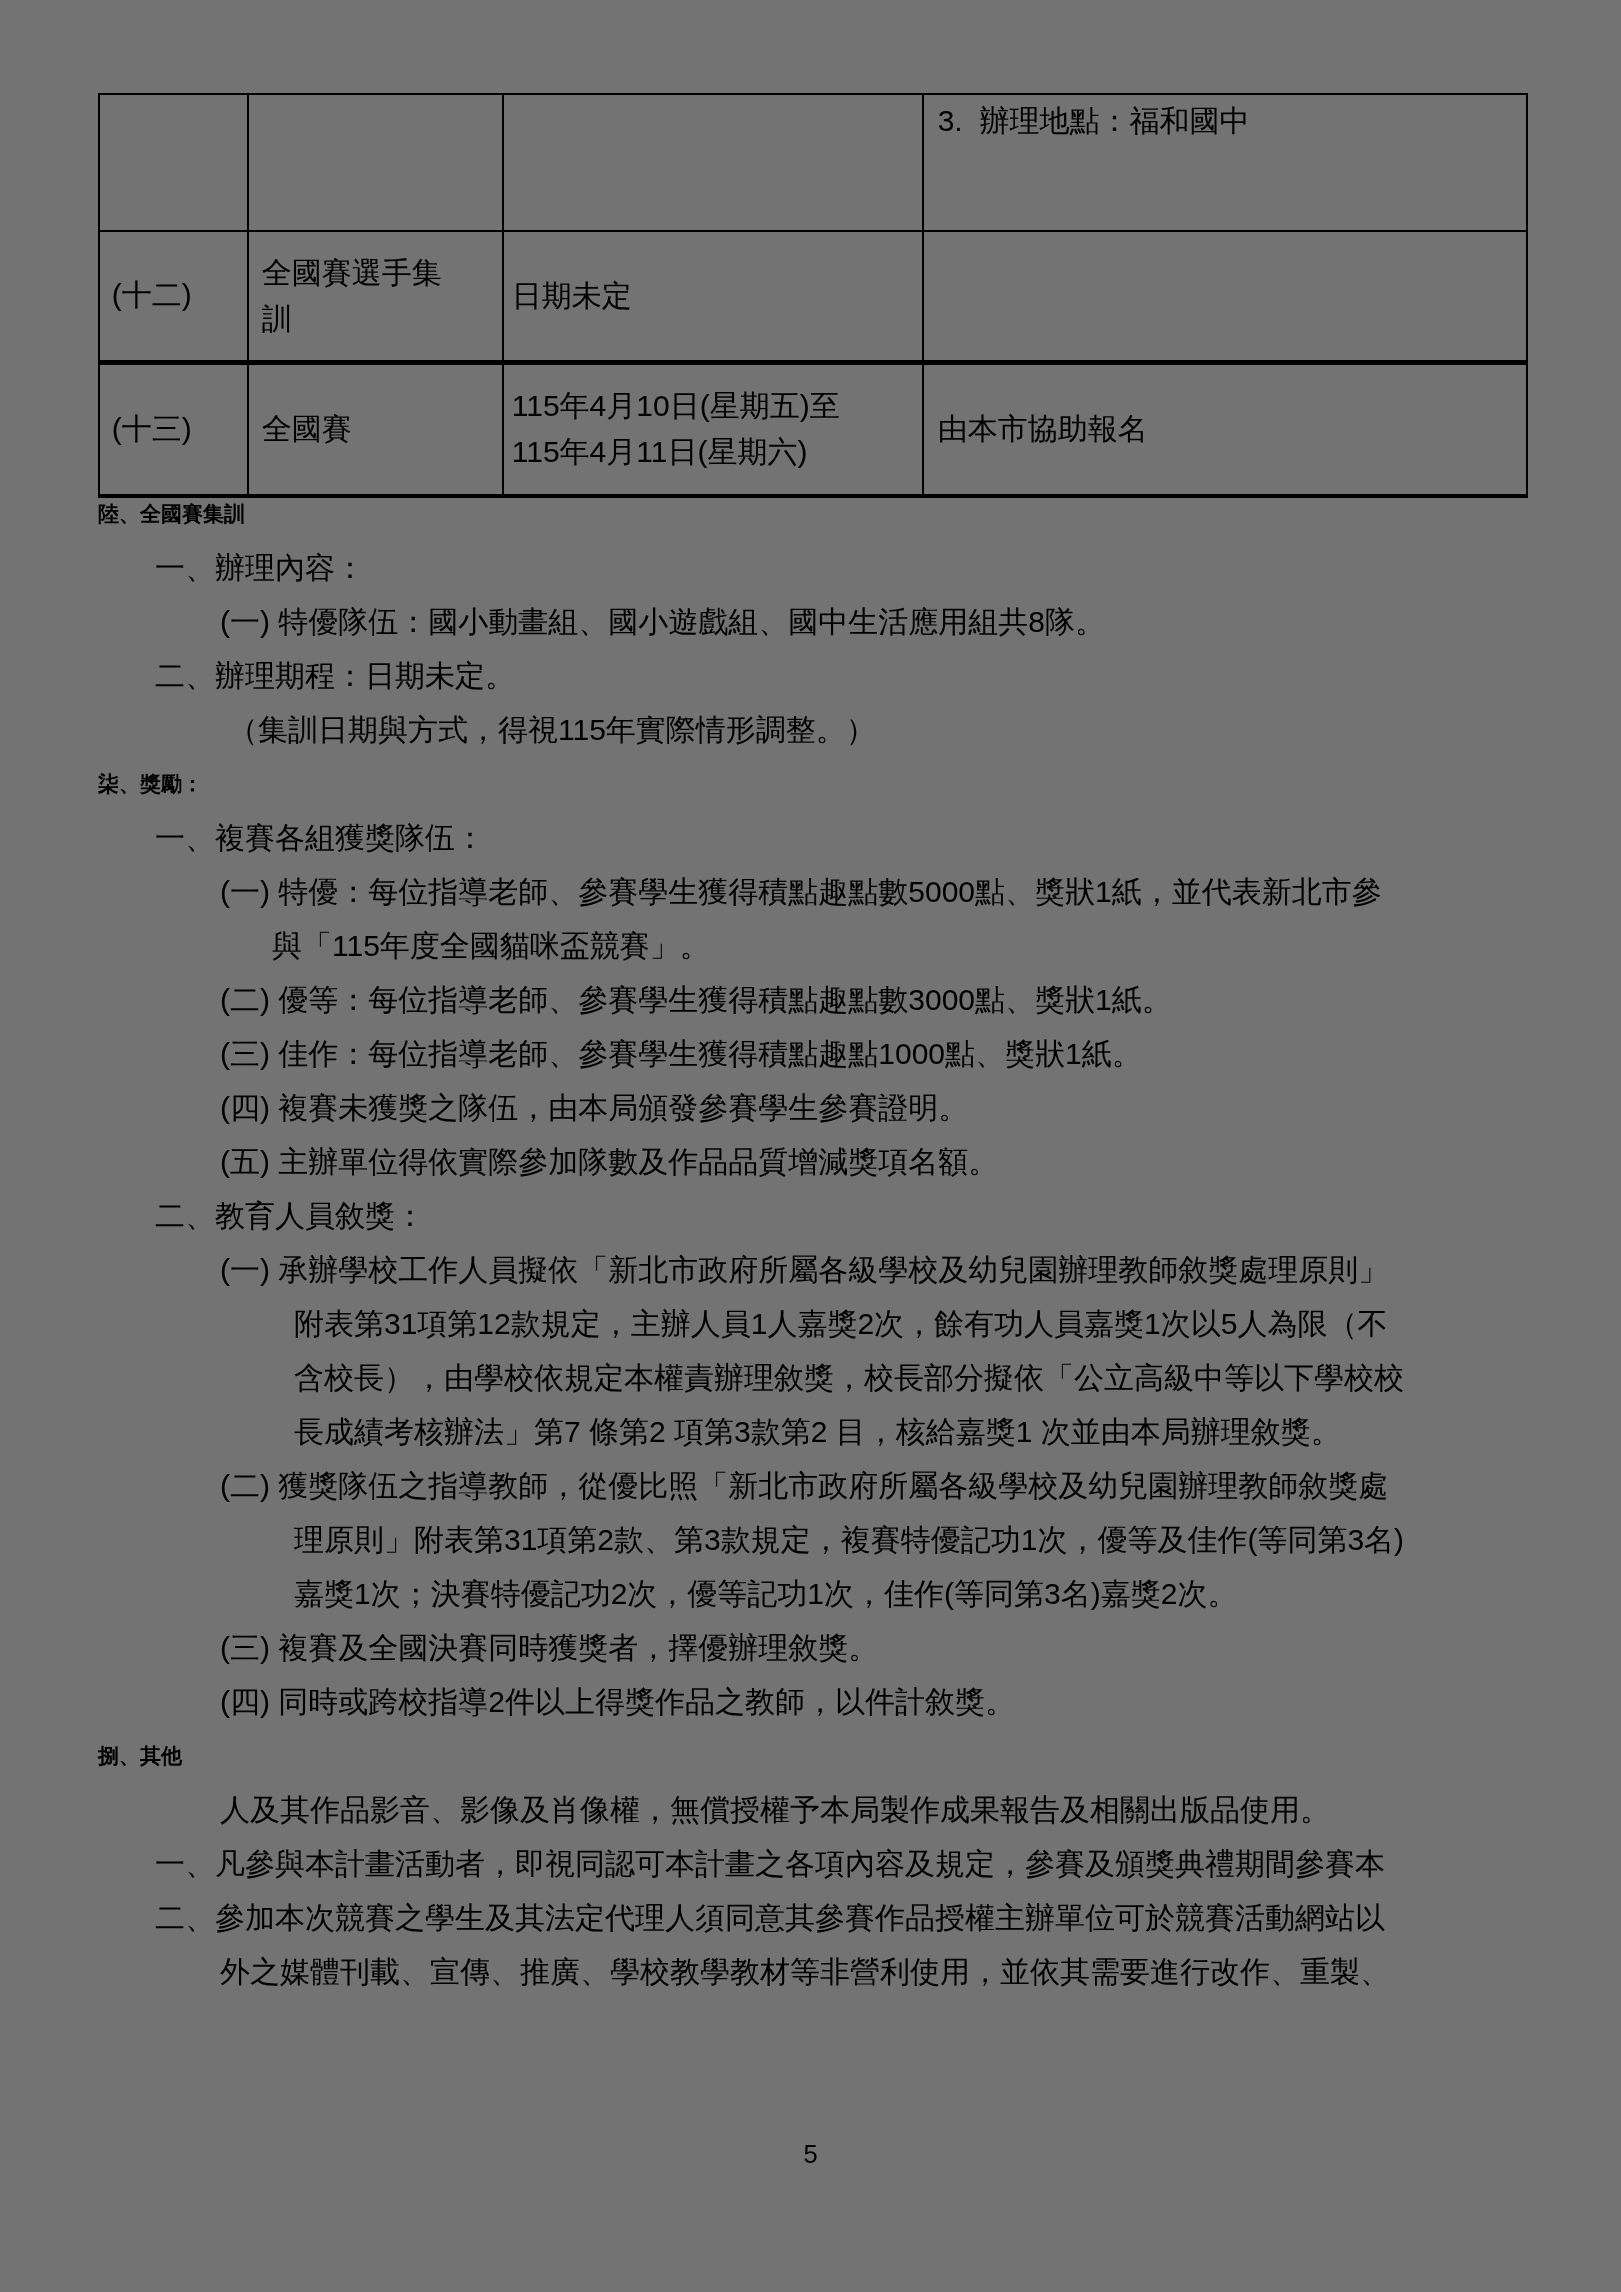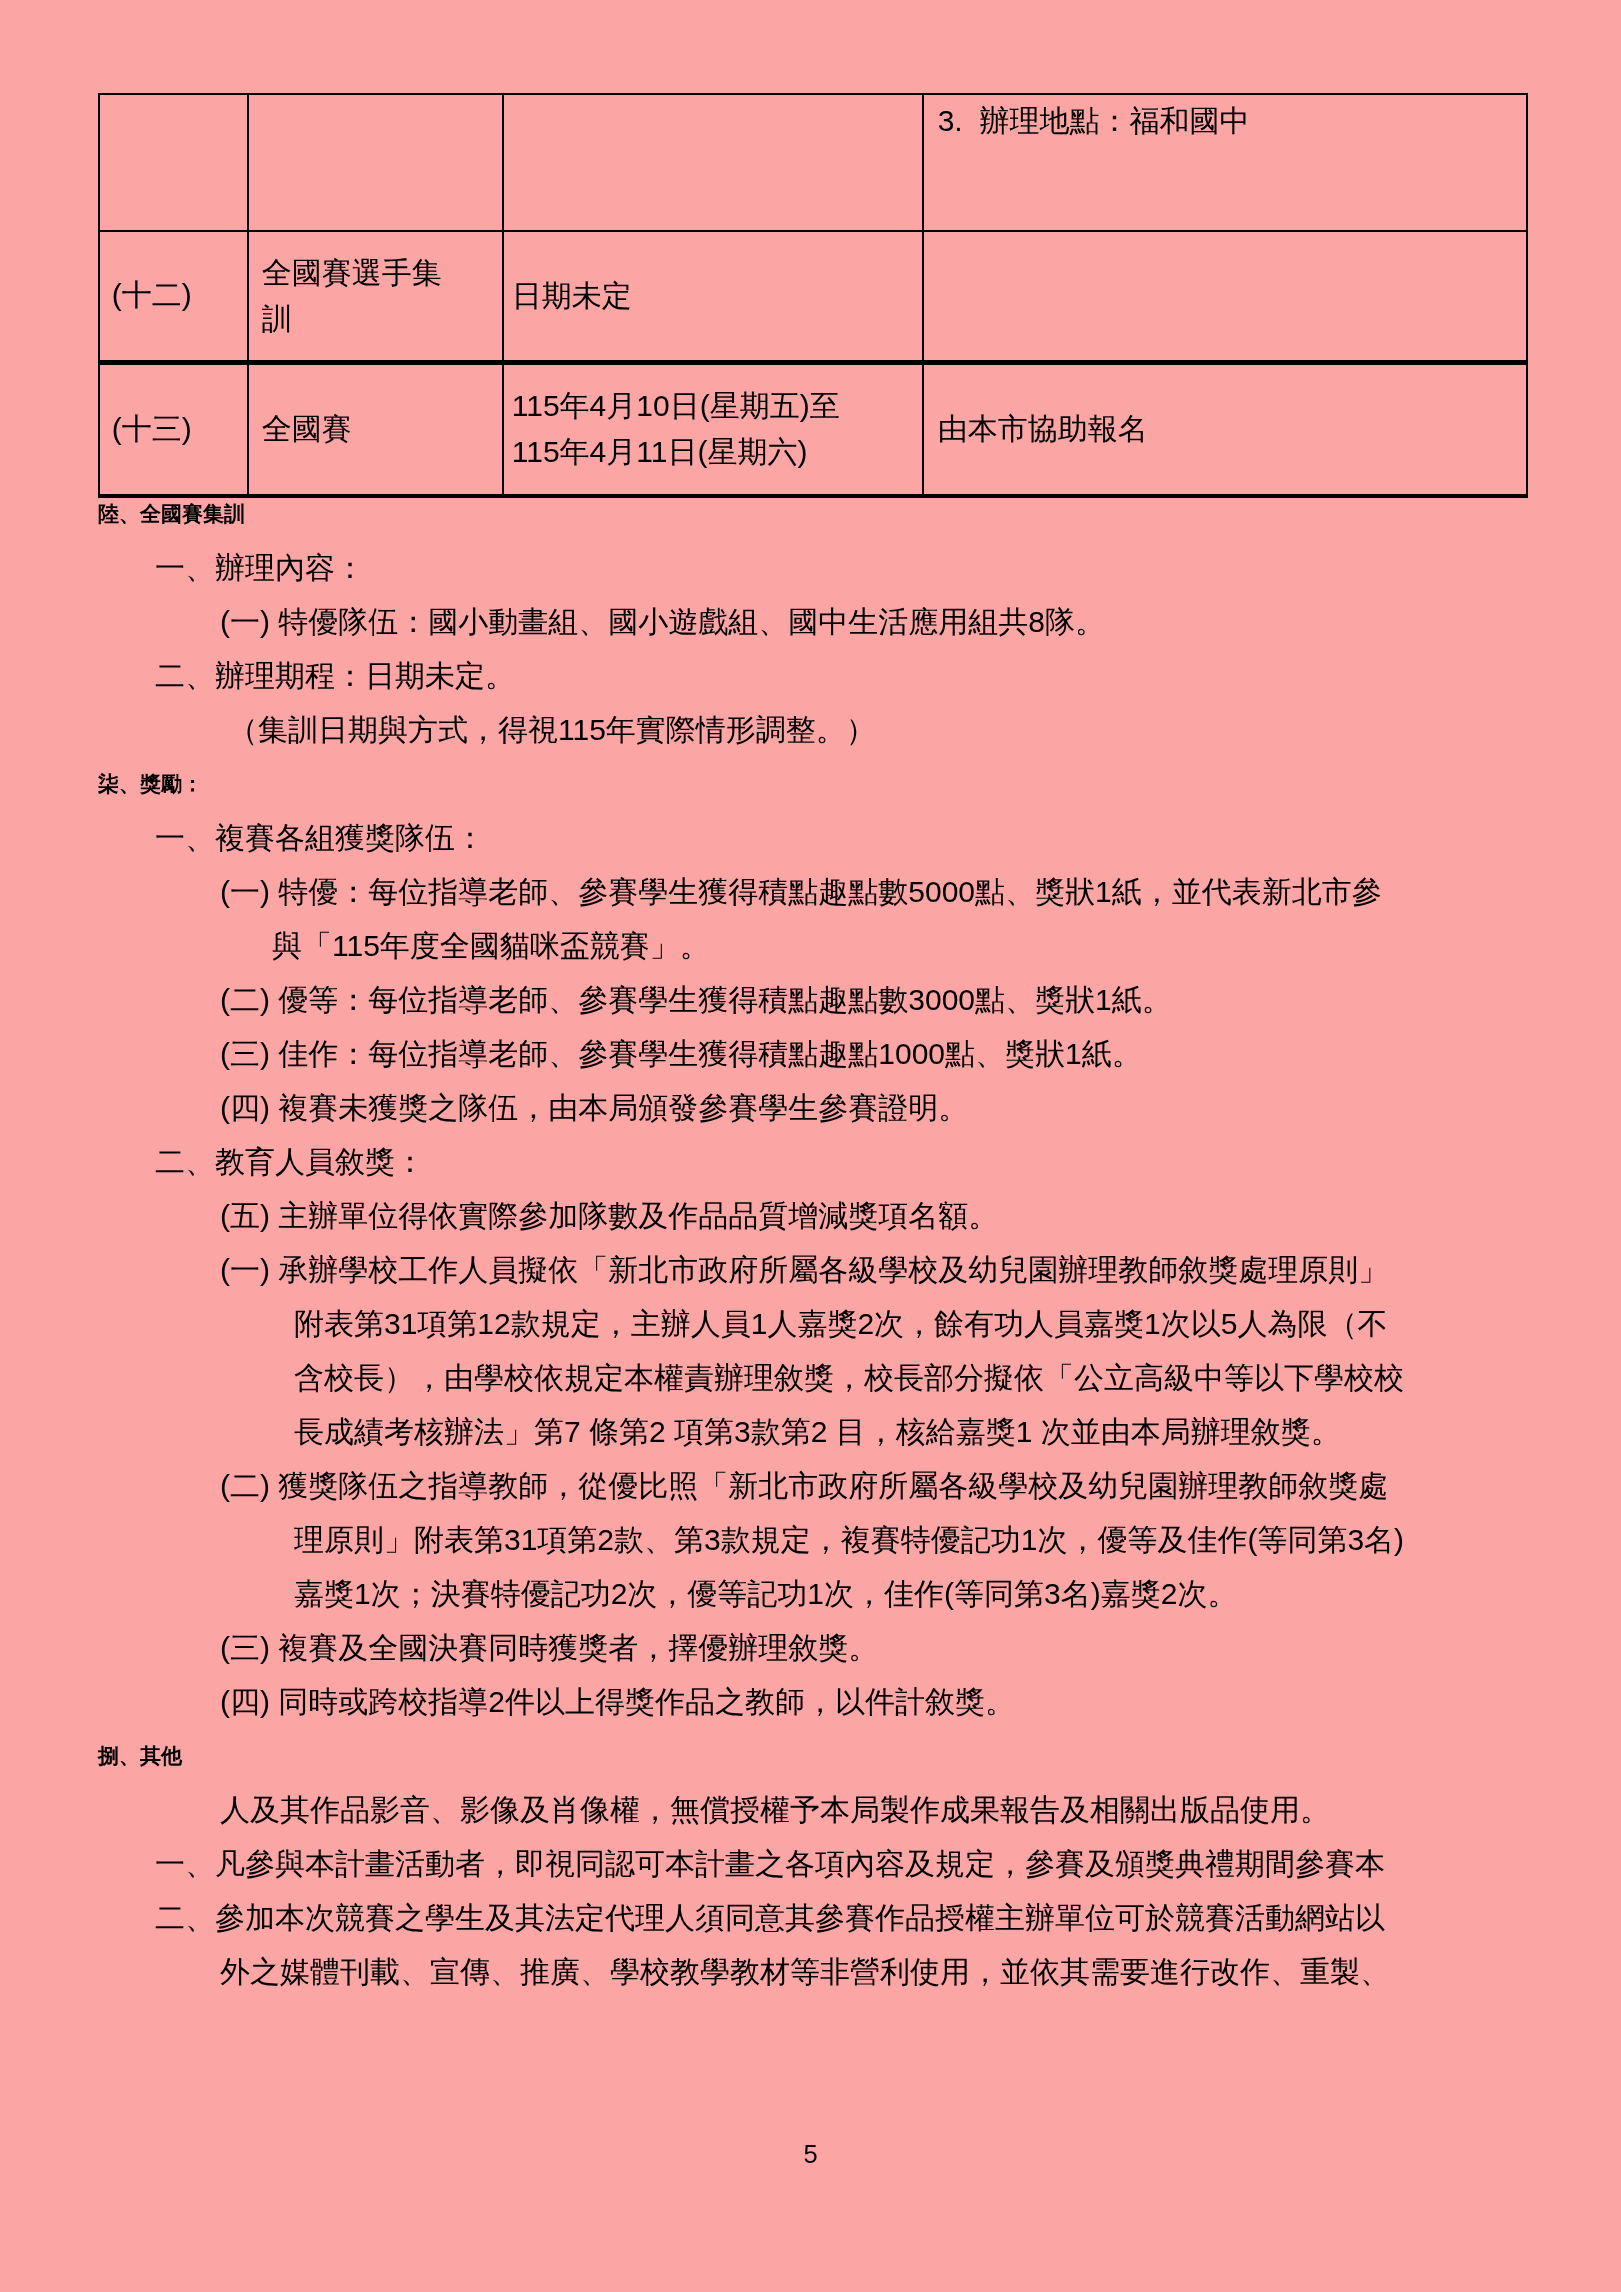--- a/index.html
+++ b/index.html
@@ -1,19 +1,19 @@
 <!DOCTYPE html>
 <html lang="zh-Hant"><head>
 <meta charset="utf-8">
 <style>
   html,body{margin:0;padding:0;background:#888;}
   .page{
     position:relative;
     width:1621px;height:2293px;
-    background:#fca5a5;
+    background:#737373;
     color:#000000;
     font-family:"Liberation Sans", sans-serif;
     overflow:hidden;
   }
   
   .doc-table{
     position:absolute;left:98px;top:93px;
     border-collapse:collapse;table-layout:fixed;
     width:1428px;
     font-size:30px;
@@ -97,22 +97,22 @@
     <div class="line il3">(一) 特優隊伍：國小動畫組、國小遊戲組、國中生活應用組共8隊。</div>
     <div class="line il2">二、辦理期程：日期未定。</div>
     <div class="line il3p">（集訓日期與方式，得視115年實際情形調整。）</div>
     <div class="line il1 bold">柒、獎勵：</div>
     <div class="line il2">一、複賽各組獲獎隊伍：</div>
     <div class="line il3">(一) 特優：每位指導老師、參賽學生獲得積點趣點數5000點、獎狀1紙，並代表新北市參</div>
     <div class="line icont1">與「115年度全國貓咪盃競賽」。</div>
     <div class="line il3">(二) 優等：每位指導老師、參賽學生獲得積點趣點數3000點、獎狀1紙。</div>
     <div class="line il3">(三) 佳作：每位指導老師、參賽學生獲得積點趣點1000點、獎狀1紙。</div>
     <div class="line il3">(四) 複賽未獲獎之隊伍，由本局頒發參賽學生參賽證明。</div>
+    <div class="line il3">(五) 主辦單位得依實際參加隊數及作品品質增減獎項名額。</div>
     <div class="line il2">二、教育人員敘獎：</div>
-    <div class="line il3">(五) 主辦單位得依實際參加隊數及作品品質增減獎項名額。</div>
     <div class="line il3">(一) 承辦學校工作人員擬依「新北市政府所屬各級學校及幼兒園辦理教師敘獎處理原則」</div>
     <div class="line icont2">附表第31項第12款規定，主辦人員1人嘉獎2次，餘有功人員嘉獎1次以5人為限（不</div>
     <div class="line icont2">含校長），由學校依規定本權責辦理敘獎，校長部分擬依「公立高級中等以下學校校</div>
     <div class="line icont2">長成績考核辦法」第7 條第2 項第3款第2 目，核給嘉獎1 次並由本局辦理敘獎。</div>
     <div class="line il3">(二) 獲獎隊伍之指導教師，從優比照「新北市政府所屬各級學校及幼兒園辦理教師敘獎處</div>
     <div class="line icont2">理原則」附表第31項第2款、第3款規定，複賽特優記功1次，優等及佳作(等同第3名)</div>
     <div class="line icont2">嘉獎1次；決賽特優記功2次，優等記功1次，佳作(等同第3名)嘉獎2次。</div>
     <div class="line il3">(三) 複賽及全國決賽同時獲獎者，擇優辦理敘獎。</div>
     <div class="line il3">(四) 同時或跨校指導2件以上得獎作品之教師，以件計敘獎。</div>
     <div class="line il1 bold">捌、其他</div>

